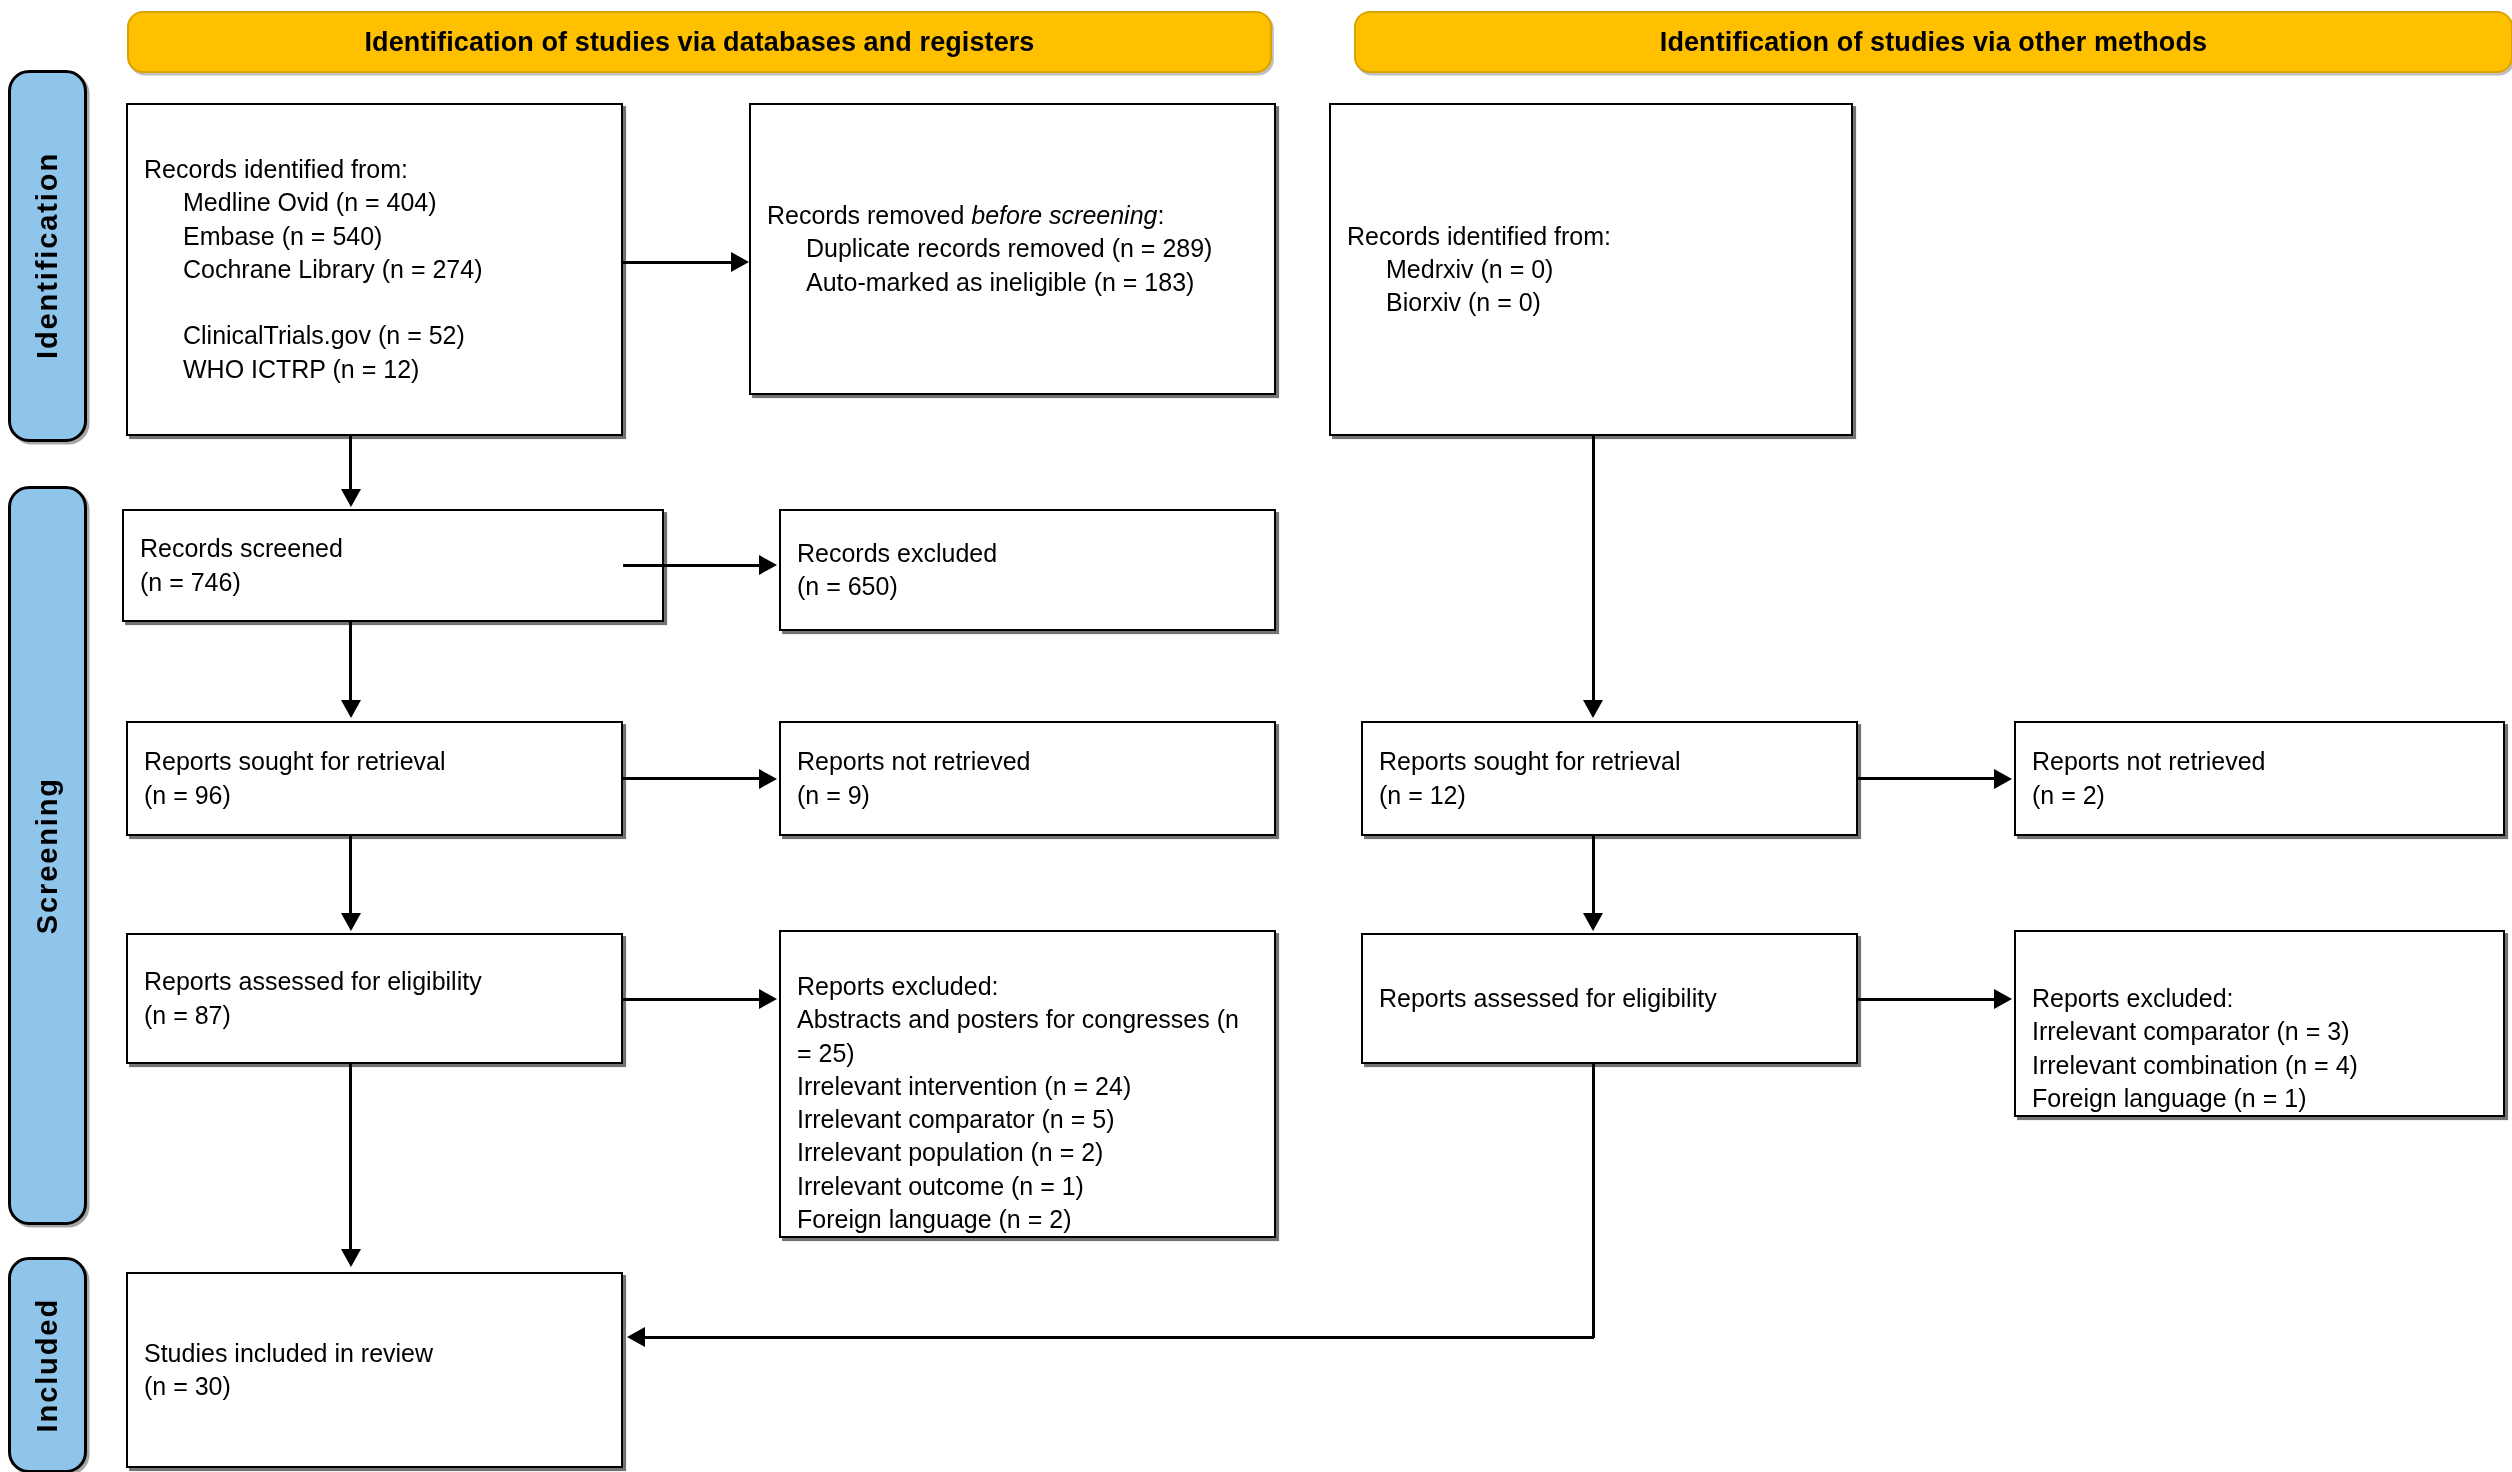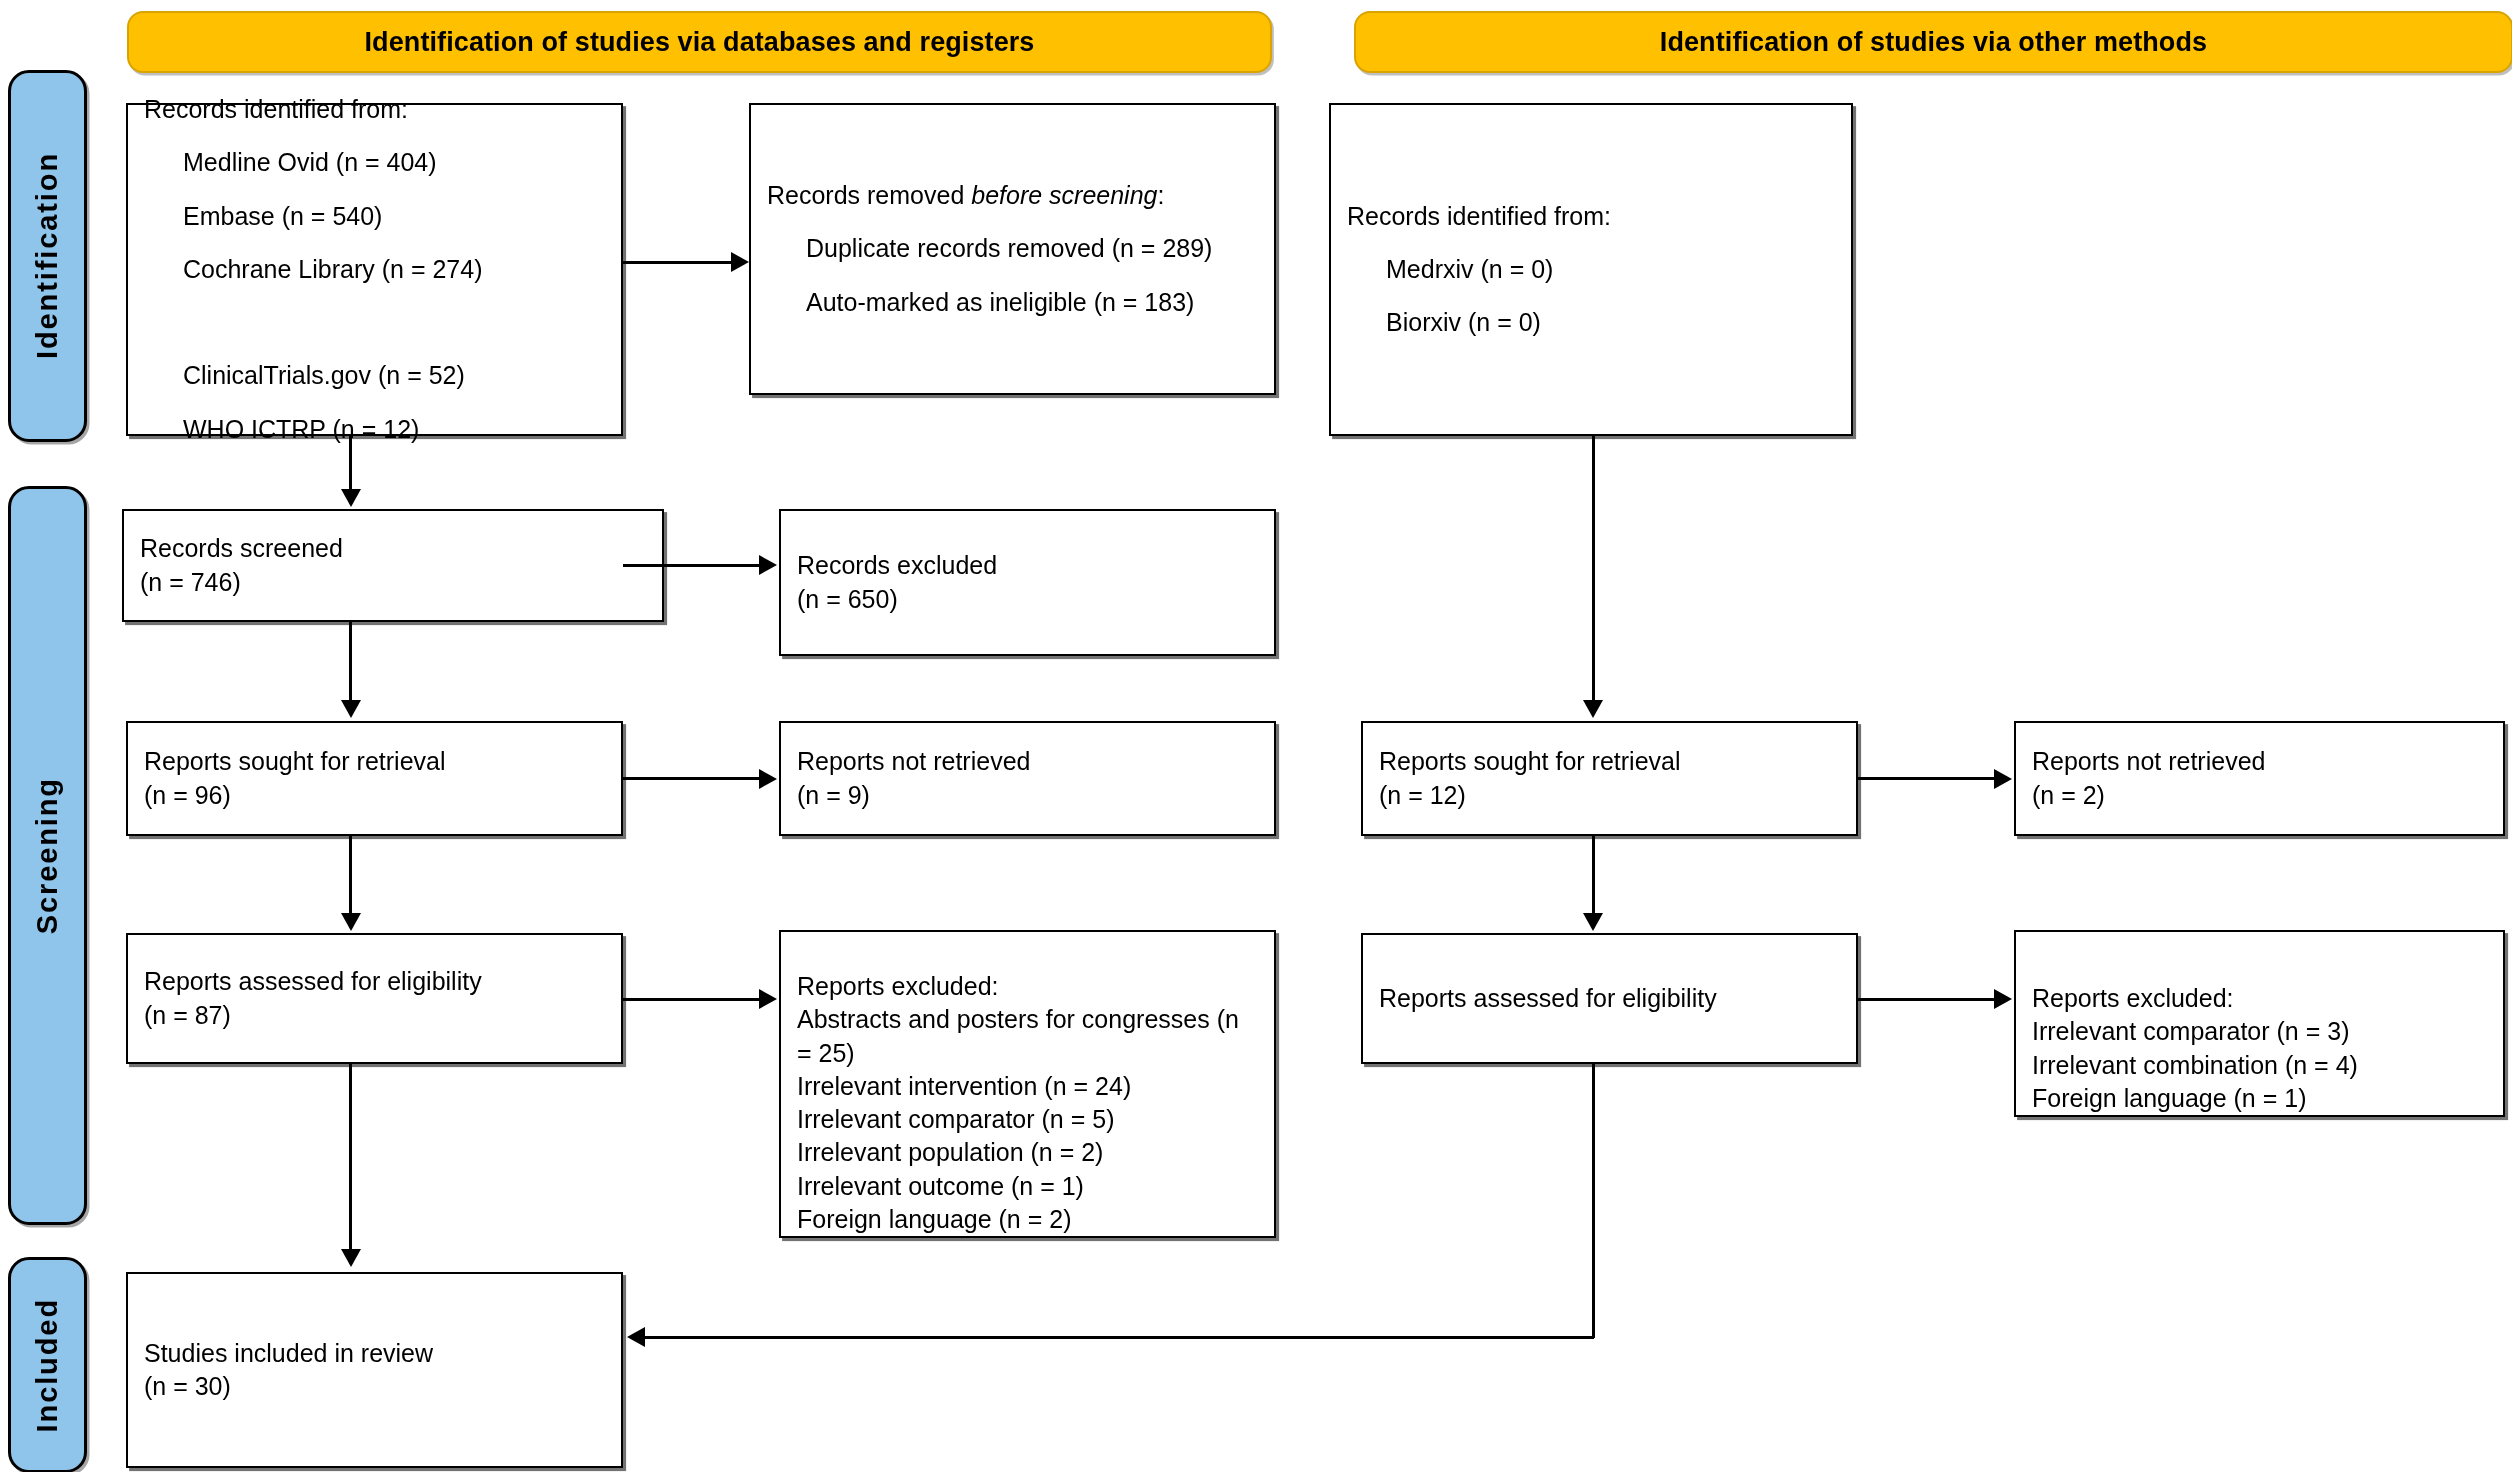--- a/index.html
+++ b/index.html
@@ -44,21 +44,21 @@
     box-sizing:border-box;
     display:flex;align-items:center;
   }
   .box .txt{
     padding:0 16px;
     font-size:25px;
     line-height:1.33;
     width:100%;
     white-space:pre-wrap;
   }
-  .box .txt .ind{display:block;padding-left:39px;margin-top:20px;}
+  .box .txt .ind{display:block;padding-left:39px;}
   .box .txt .it{font-style:italic;}
   .box.vtop{align-items:flex-end;}
   .box.vtop .txt{padding-top:15px;}
 
   
   .ln{position:absolute;background:#000;}
   .ln.h{height:2.5px;}
   .ln.v{width:2.5px;}
   .arrow{position:absolute;width:0;height:0;}
   .arrow.right{border-top:10px solid transparent;border-bottom:10px solid transparent;border-left:18.7px solid #000;}
@@ -102,21 +102,21 @@
     <div class="txt"><span>Records identified from:</span><span class="ind">Medrxiv (n = 0)</span><span class="ind">Biorxiv (n = 0)</span></div>
   </div>
 
   <div class="ln h" style="left:623px;top:261px;width:109px;"></div>
   <div class="arrow right" style="left:731px;top:252px;"></div>
 
   <div class="box" style="left:122px;top:509px;width:542px;height:113px;justify-content:flex-end;">
     <div class="txt"><span>Records screened</span><span style="display:block">(n = 746)</span></div>
   </div>
 
-  <div class="box" style="left:779px;top:509px;width:497px;height:147px;">
+  <div class="box" style="left:779px;top:509px;width:497px;height:122px;">
     <div class="txt"><span>Records excluded</span><span style="display:block">(n = 650)</span></div>
   </div>
 
   <div class="ln v" style="left:349px;top:435px;height:55px;"></div>
   <div class="arrow down" style="left:341px;top:489px;"></div>
 
   <div class="ln h" style="left:623px;top:564px;width:137px;"></div>
   <div class="arrow right" style="left:759px;top:555px;"></div>
 
   <div class="box" style="left:126px;top:721px;width:497px;height:115px;">

